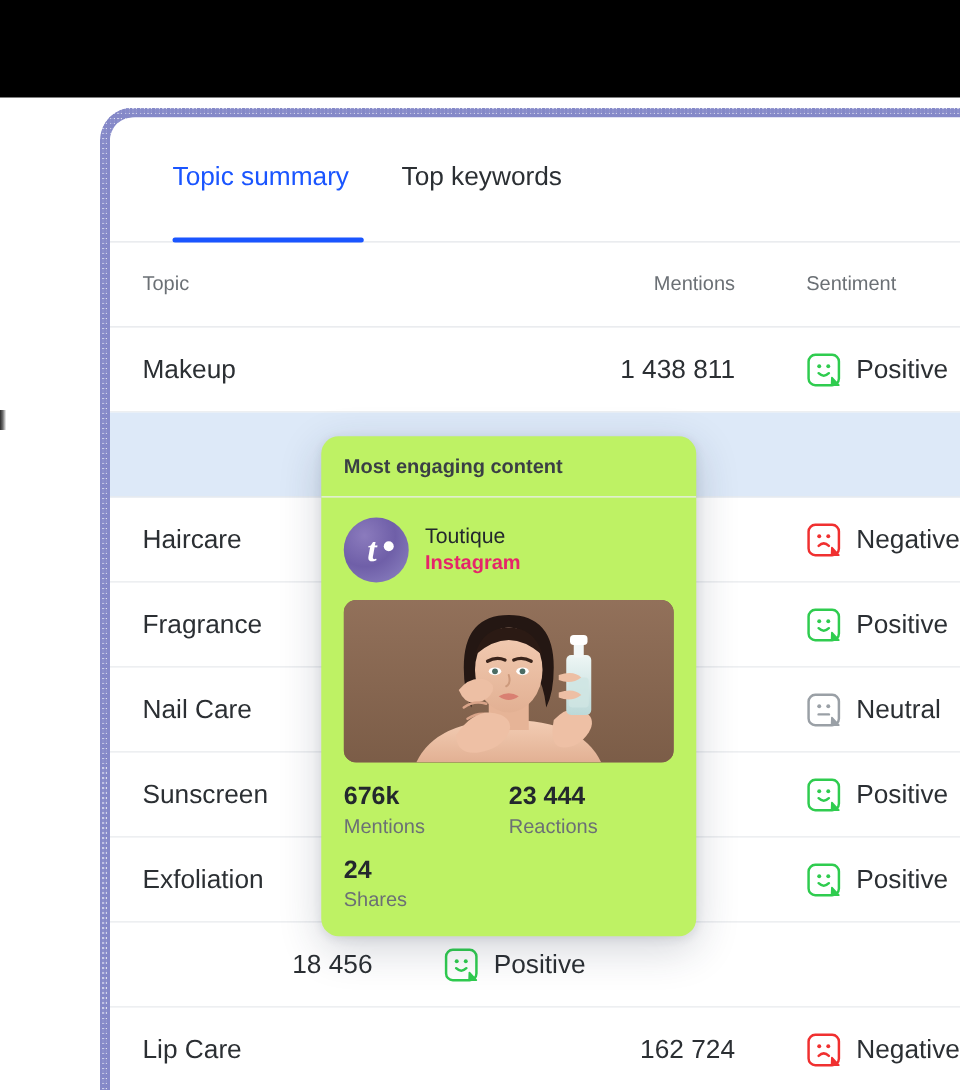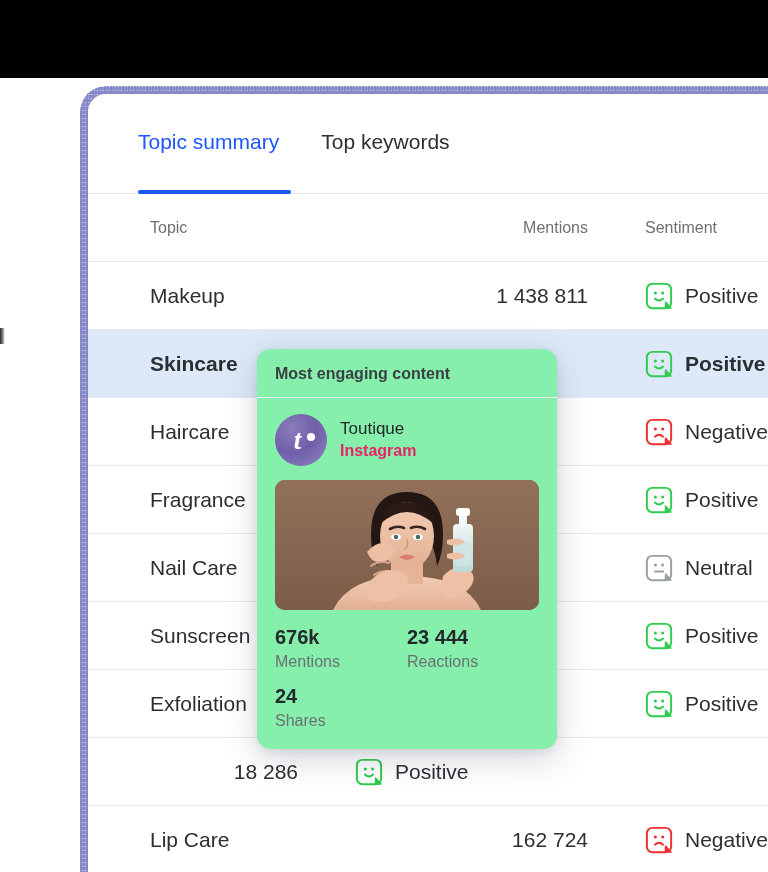--- a/index.html
+++ b/index.html
@@ -72,32 +72,32 @@
     font-size: 16px; color: #6b7075;
   }
   .row {
     display: flex; align-items: center; height: 68px;
     border-bottom: 1px solid #e8eaed;
     font-size: 21px; color: #2b2f33;
   }
   .row.selected { background: #dde9f8; font-weight: bold; }
   .row.selected .c-sent { font-weight: bold; }
 
-  .c-topic { width: 290px; padding-left: 62px; }
+  .c-topic { width: 290px; padding-left: 26px; }
   .c-ment  { width: 210px; text-align: right; }
   .c-sent  { flex: 1; padding-left: 57px; display: flex; align-items: center; gap: 12px; }
 
   .thead .c-ment { padding-right: 0px; }
 
   .bubble { width: 28px; height: 28px; flex: 0 0 28px; display: block; }
 
   
   .card {
     position: absolute; left: 257px; top: 349px; width: 300px;
-    background: #86efac; border-radius: 14px;
+    background: #bef264; border-radius: 14px;
     box-shadow: 0 10px 34px rgba(35,45,70,0.20), 0 2px 8px rgba(35,45,70,0.10);
     overflow: hidden;
   }
   .card-head {
     padding: 16px 18px 14px 18px;
     font-size: 16px; font-weight: bold; color: #3a3f45;
     border-bottom: 1px solid #eceef1;
   }
   .card-body { padding: 16px 18px 18px 18px; }
   .profile { display: flex; align-items: center; gap: 13px; margin-bottom: 14px; }
@@ -168,21 +168,20 @@
                 <path d="M6.2 1.6 h11.6 a4.6 4.6 0 0 1 4.6 4.6 v11.6 a4.6 4.6 0 0 1 -4.6 4.6 h-11.6 a4.6 4.6 0 0 1 -4.6 -4.6 v-11.6 a4.6 4.6 0 0 1 4.6 -4.6 z" fill="none" stroke="#2fcc4f" stroke-width="1.7"></path>
                 <path d="M17.6 17.2 L22.3 22.3 L17.4 22.3 z" fill="#2fcc4f" stroke="#2fcc4f" stroke-width="1.2" stroke-linejoin="round"></path>
                 <circle cx="8.9" cy="9.4" r="1.35" fill="#2fcc4f"></circle>
                 <circle cx="15.1" cy="9.4" r="1.35" fill="#2fcc4f"></circle>
                 <path d="M8.5 14.2 q3.5 3.4 7 0" stroke="#2fcc4f" stroke-width="1.7" fill="none" stroke-linecap="round"></path>
               </svg>
               <span>Positive</span>
             </div>
           </div>
           <div class="row selected">
-            <div class="c-topic">Skincare</div>
             <div class="c-ment"></div>
             <div class="c-sent">
               <svg class="bubble" viewBox="0 0 24 24">
                 <path d="M6.2 1.6 h11.6 a4.6 4.6 0 0 1 4.6 4.6 v11.6 a4.6 4.6 0 0 1 -4.6 4.6 h-11.6 a4.6 4.6 0 0 1 -4.6 -4.6 v-11.6 a4.6 4.6 0 0 1 4.6 -4.6 z" fill="none" stroke="#2fcc4f" stroke-width="1.7"></path>
                 <path d="M17.6 17.2 L22.3 22.3 L17.4 22.3 z" fill="#2fcc4f" stroke="#2fcc4f" stroke-width="1.2" stroke-linejoin="round"></path>
                 <circle cx="8.9" cy="9.4" r="1.35" fill="#2fcc4f"></circle>
                 <circle cx="15.1" cy="9.4" r="1.35" fill="#2fcc4f"></circle>
                 <path d="M8.5 14.2 q3.5 3.4 7 0" stroke="#2fcc4f" stroke-width="1.7" fill="none" stroke-linecap="round"></path>
               </svg>
               <span>Positive</span>
@@ -252,21 +251,21 @@
                 <path d="M6.2 1.6 h11.6 a4.6 4.6 0 0 1 4.6 4.6 v11.6 a4.6 4.6 0 0 1 -4.6 4.6 h-11.6 a4.6 4.6 0 0 1 -4.6 -4.6 v-11.6 a4.6 4.6 0 0 1 4.6 -4.6 z" fill="none" stroke="#2fcc4f" stroke-width="1.7"></path>
                 <path d="M17.6 17.2 L22.3 22.3 L17.4 22.3 z" fill="#2fcc4f" stroke="#2fcc4f" stroke-width="1.2" stroke-linejoin="round"></path>
                 <circle cx="8.9" cy="9.4" r="1.35" fill="#2fcc4f"></circle>
                 <circle cx="15.1" cy="9.4" r="1.35" fill="#2fcc4f"></circle>
                 <path d="M8.5 14.2 q3.5 3.4 7 0" stroke="#2fcc4f" stroke-width="1.7" fill="none" stroke-linecap="round"></path>
               </svg>
               <span>Positive</span>
             </div>
           </div>
           <div class="row">
-            <div class="c-ment">18 286</div>
+            <div class="c-ment">18 456</div>
             <div class="c-sent">
               <svg class="bubble" viewBox="0 0 24 24">
                 <path d="M6.2 1.6 h11.6 a4.6 4.6 0 0 1 4.6 4.6 v11.6 a4.6 4.6 0 0 1 -4.6 4.6 h-11.6 a4.6 4.6 0 0 1 -4.6 -4.6 v-11.6 a4.6 4.6 0 0 1 4.6 -4.6 z" fill="none" stroke="#2fcc4f" stroke-width="1.7"></path>
                 <path d="M17.6 17.2 L22.3 22.3 L17.4 22.3 z" fill="#2fcc4f" stroke="#2fcc4f" stroke-width="1.2" stroke-linejoin="round"></path>
                 <circle cx="8.9" cy="9.4" r="1.35" fill="#2fcc4f"></circle>
                 <circle cx="15.1" cy="9.4" r="1.35" fill="#2fcc4f"></circle>
                 <path d="M8.5 14.2 q3.5 3.4 7 0" stroke="#2fcc4f" stroke-width="1.7" fill="none" stroke-linecap="round"></path>
               </svg>
               <span>Positive</span>
             </div>

